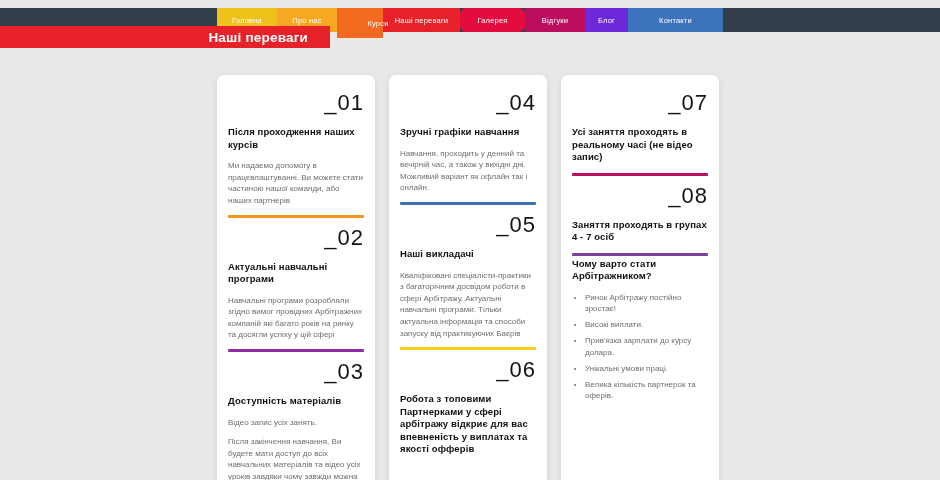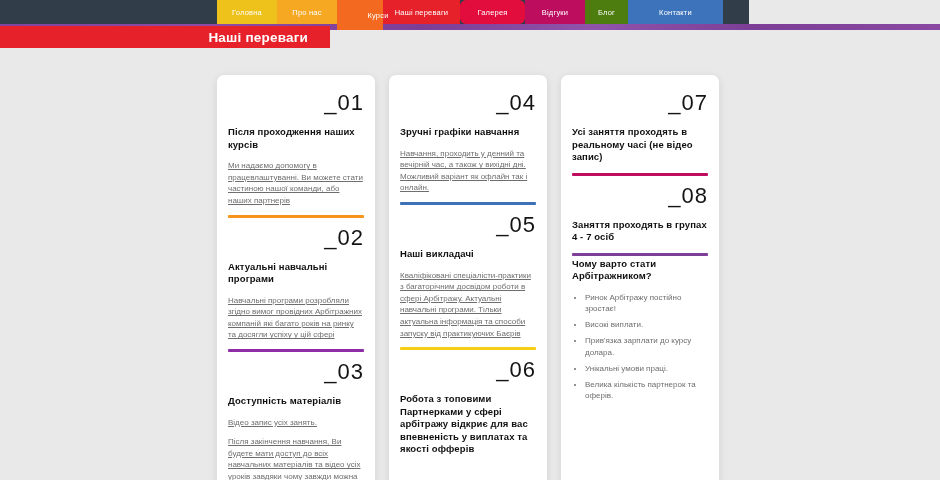--- a/index.html
+++ b/index.html
@@ -4,21 +4,21 @@
 <style>
   * { box-sizing: border-box; }
   html,body { margin:0; padding:0; }
   body {
     width:940px; height:480px; overflow:hidden; position:relative;
     background:#e9e9e9;
     font-family:"Liberation Sans", sans-serif;
   }
   
   .navbar {
-    position:absolute; top:0; left:0; width:749px; height:24px;
+    position:absolute; top:8px; left:0; width:940px; height:24px;
     display:flex; padding-left:217px; z-index:5;
   }
   .tab {
     height:24px; display:flex; align-items:center; justify-content:center;
     color:#ffffff; font-size:7.5px; letter-spacing:.2px; cursor:pointer;
     text-align:center;
   }
   .t1{width:60px;} .t2{width:60px;}
   .t3{width:46px; height:30px; z-index:7;}
   .t4{width:77px;} .t5{width:65px;border-radius:6px;} .t6{width:60px;} .t7{width:43px;} .t8{width:95px;}
@@ -44,40 +44,40 @@
   }
   .num {
     font-size:22px; font-weight:500; color:#141414; text-align:right;
     letter-spacing:1px; margin:8px 0 12px 0; line-height:1.05;
   }
   .card h3 {
     font-size:9.5px; font-weight:bold; color:#101010;
     margin:0 0 9px 0; line-height:1.32; letter-spacing:.1px;
   }
   .card p {
-    font-size:8px; color:#6e6e6e; margin:0 0 8px 0; line-height:1.45;text-decoration:underline;
+    font-size:8px; color:#6e6e6e; margin:0 0 8px 0; line-height:1.45;
   }
   .divider { height:3px; width:100%; margin:8px 0 2px 0; border-radius:1px; }
   .card ul {
     margin:2px 0 0 0; padding:0 0 0 13px;
     font-size:8px; color:#6e6e6e; line-height:1.4;
   }
   .card ul li { margin-bottom:5px; }
 </style>
 </head>
 <body>
 
 <nav class="navbar" style="background: rgb(49, 62, 74);">
   <div class="tab t1" style="background: rgb(238, 194, 27);">Головна</div>
   <div class="tab t2" style="background: rgb(247, 168, 35);">Про нас</div>
   <div class="tab t3" style="background: rgb(242, 105, 31); padding-left: 36px;">Курси</div>
   <div class="tab t4" style="background: rgb(230, 33, 41);">Наші переваги</div>
   <div class="tab t5" style="background: rgb(226, 13, 61);">Галерея</div>
   <div class="tab t6" style="background: rgb(189, 13, 94);">Відгуки</div>
-  <div class="tab t7" style="background: #4d7c0f;">Блог</div>
+  <div class="tab t7" style="background: #6d28d9;">Блог</div>
   <div class="tab t8" style="background: rgb(61, 115, 186);">Контакти</div>
 </nav>
 
 <div class="accent-strip"></div>
 
 <div class="page-badge" style="background: rgb(230, 33, 41);">
   <span>Наші переваги</span>
 </div>
 
 <main class="cards">

